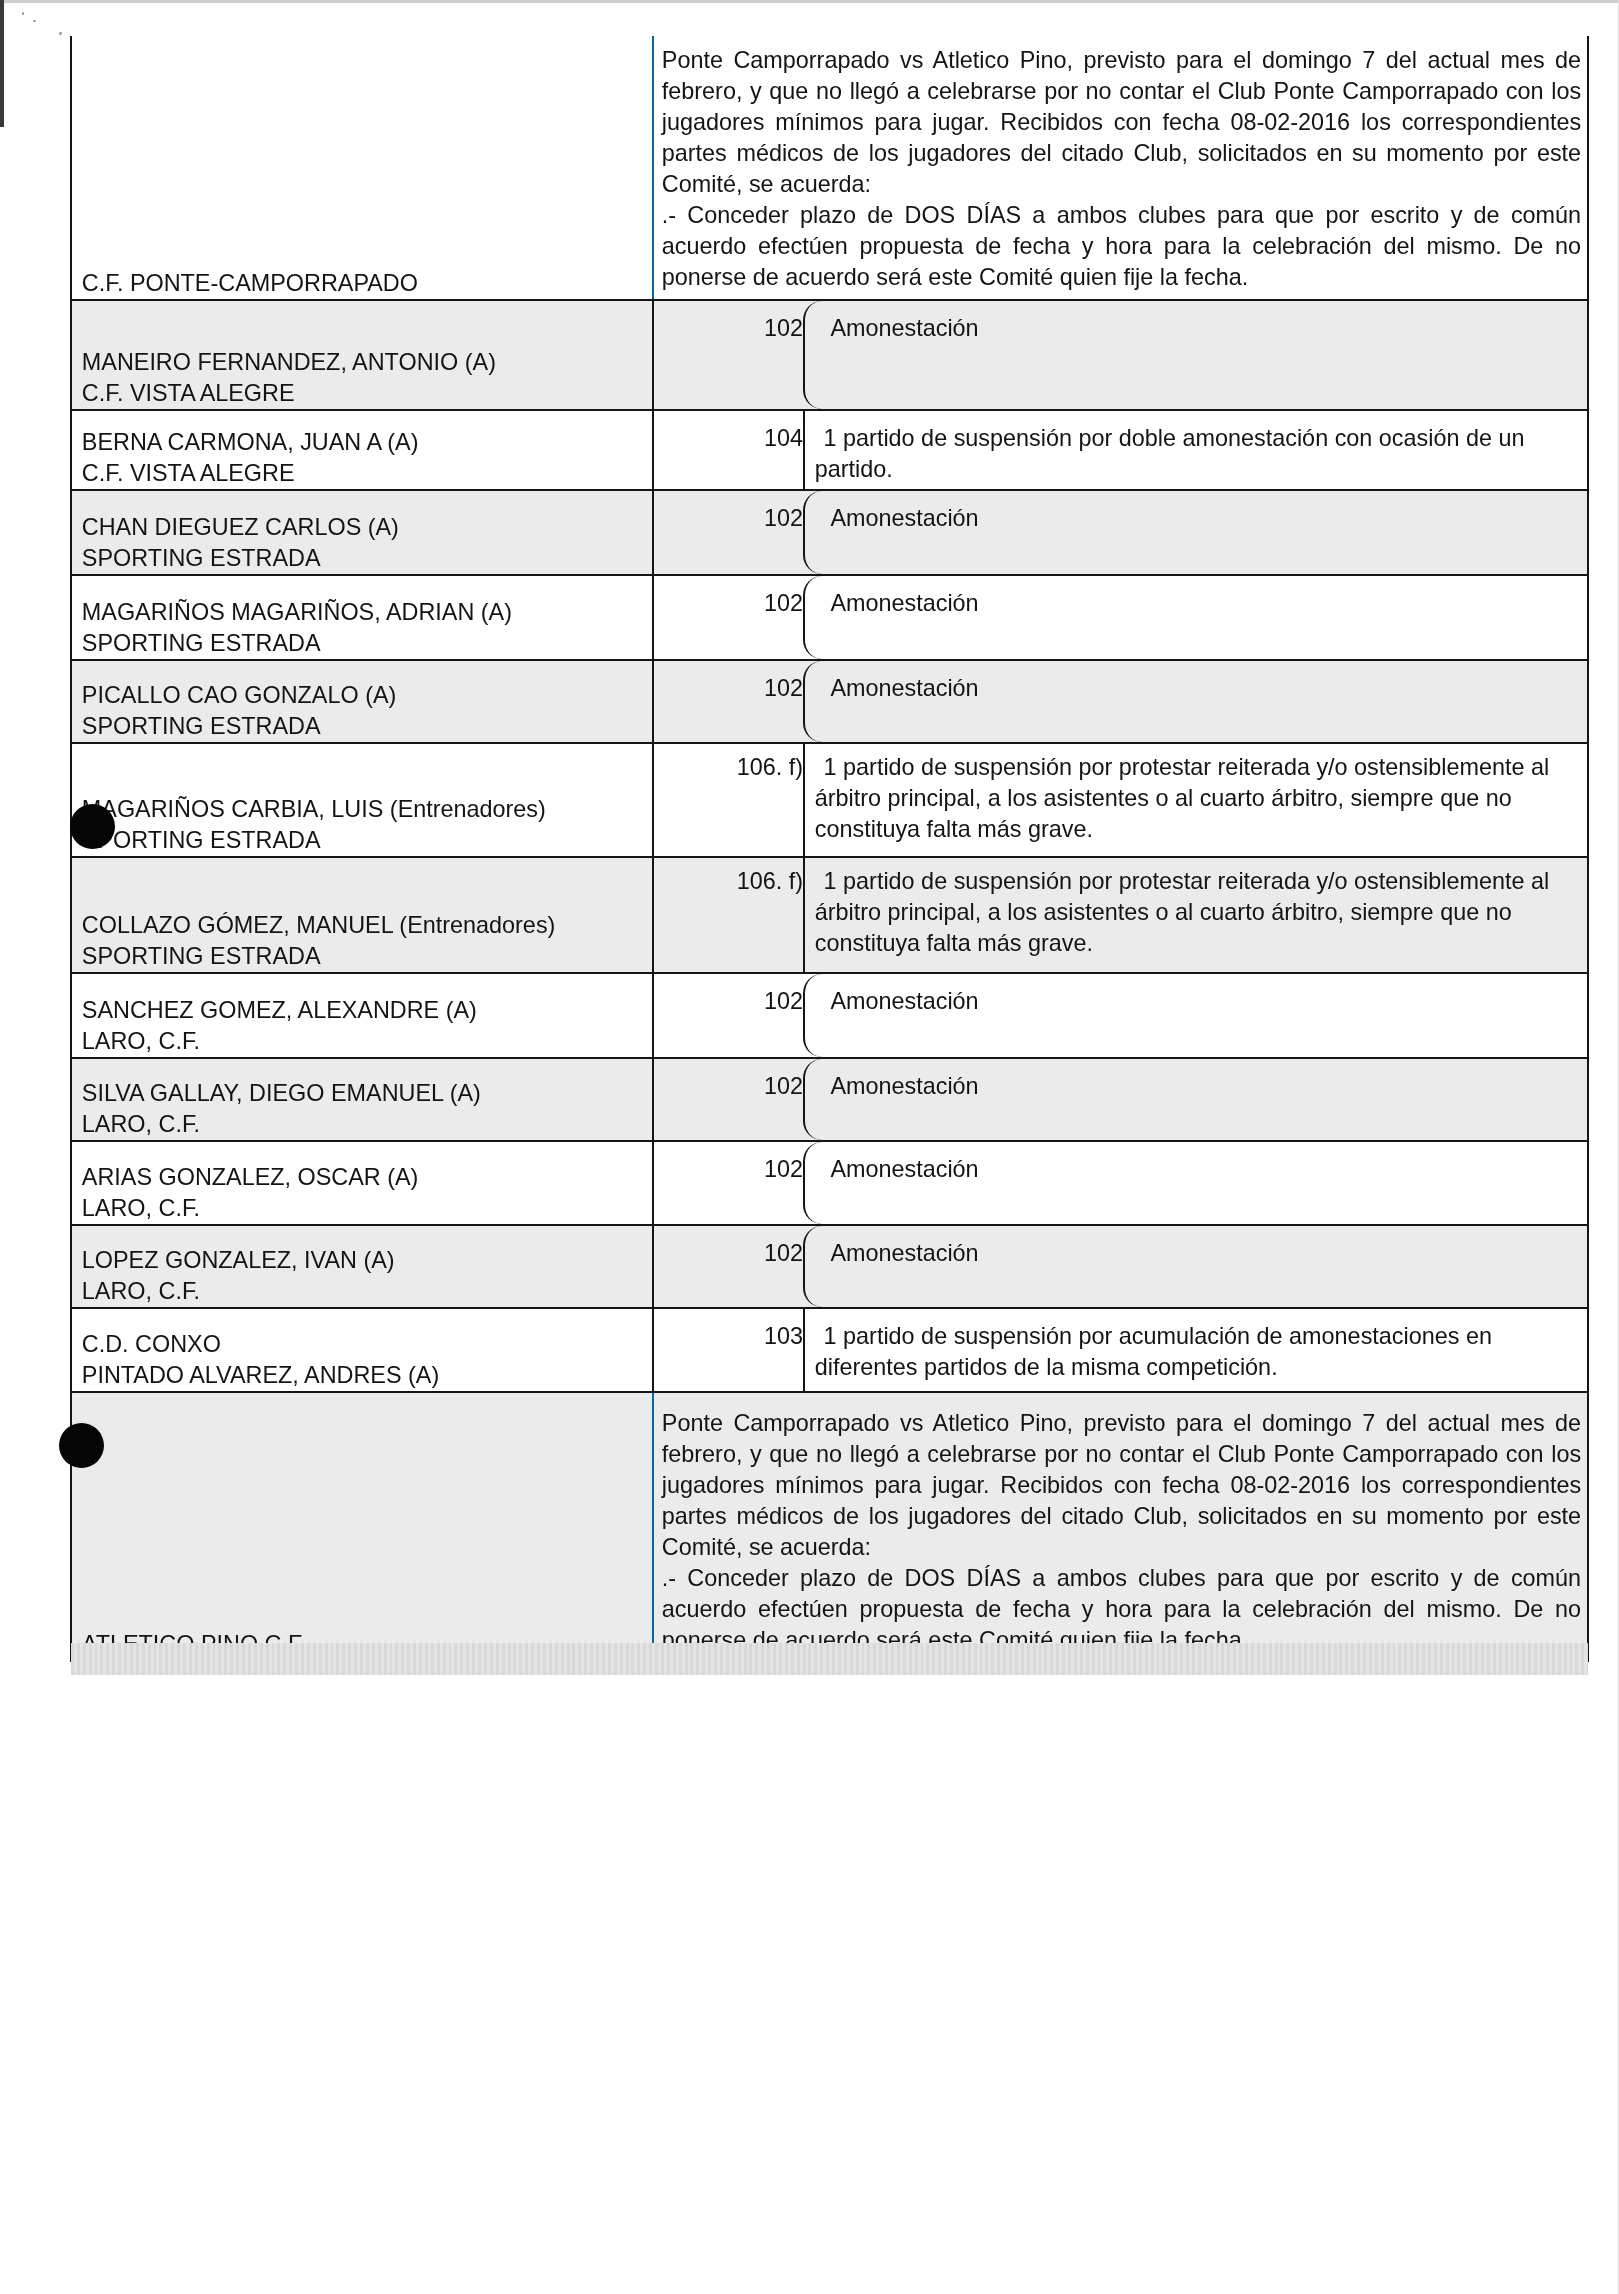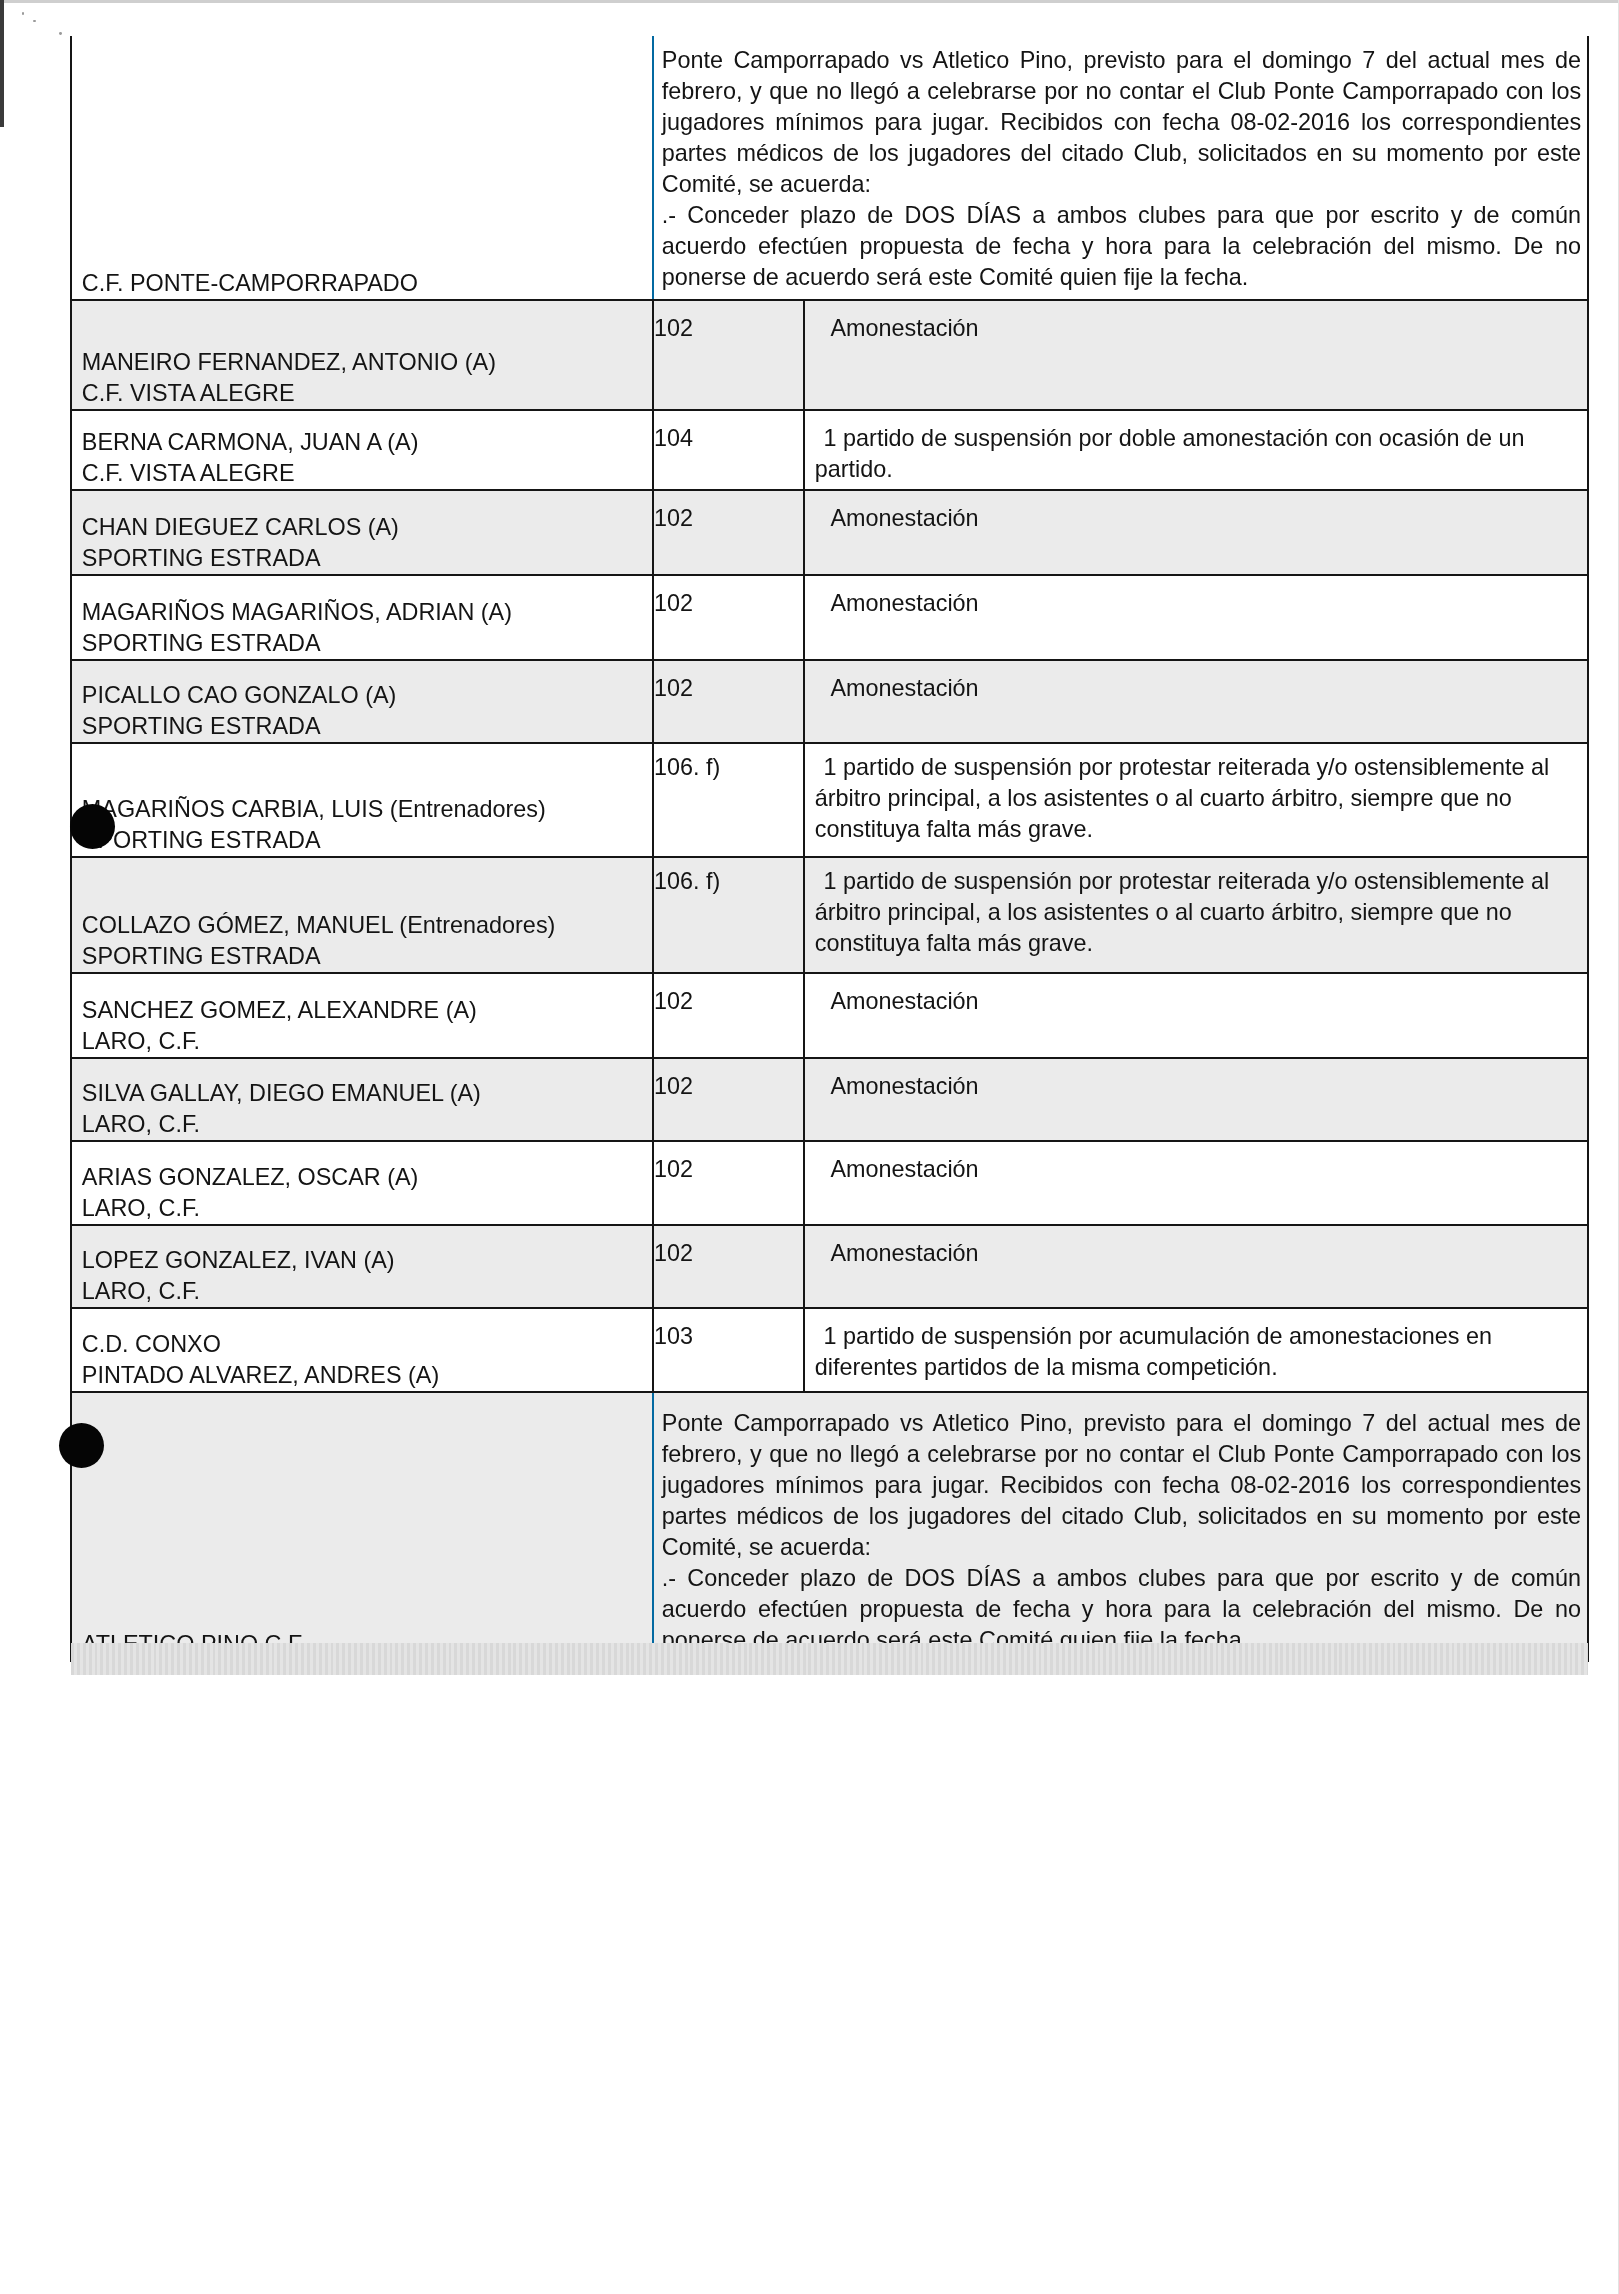--- a/index.html
+++ b/index.html
@@ -14,23 +14,23 @@
     .speck { position: absolute; width: 2.9px; height: 2.9px; background: #9a9a9a; border-radius: 50%; }
 
     .table {
       position: absolute; left: 70px; top: 36px; width: 1519px;
       border-left: 2px solid #151515; border-right: 2px solid #151515; box-sizing: border-box;
     }
     .row { display: flex; box-sizing: border-box; border-bottom: 2.9px solid #151515; }
     .row.shade { background: #ebebeb; }
     .cell { box-sizing: border-box; }
     .c1 { width: 580px; padding: 0 7.8px 0 9.8px; display: flex; flex-direction: column; justify-content: flex-end; }
-    .c2 { width: 151px; border-left: 2px solid #151515; text-align: left; padding-top: 11.7px; }
+    .c2 { width: 151px; border-left: 2px solid #151515; text-align: right; padding-top: 11.7px; }
     .c3 { width: 784px; border-left: 2px solid #151515; padding: 11.7px 7.8px 0 9.8px; text-indent: 8.8px; }
-    .c3.amon { text-indent: 15.6px; }
+    .c3.amon { text-indent: 15.6px; border-radius: 19px; }
     .c23 { width: 935px; border-left: 2px solid #0369a1; padding: 8.8px 5.9px 0 7.8px; text-align: justify; }
     .c23 p { margin: 0; }
     .c2.tight, .c3.tight { padding-top: 8px; }
 
     .punch { position: absolute; width: 45px; height: 45px; border-radius: 50%; background: #050505; z-index: 5; }
     .band {
       position: absolute; left: 71px; top: 1643px; width: 1517px; height: 32px;
       background: repeating-linear-gradient(90deg, #d8d8d8 0 2.9px, #e4e4e4 2.9px 5.9px);
     }
   </style>

